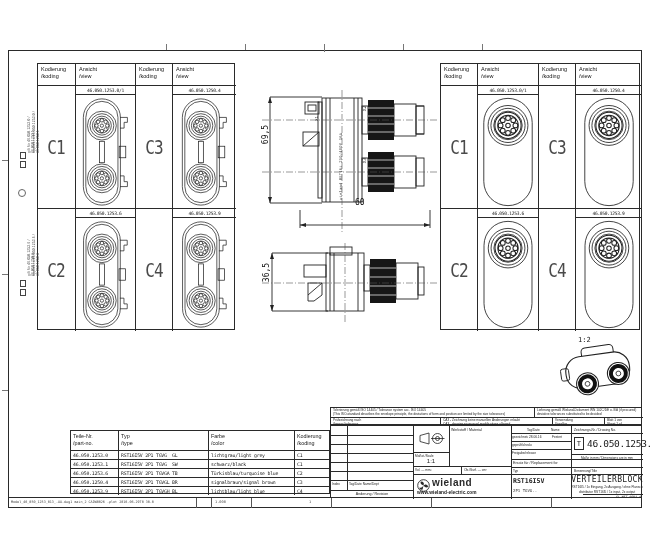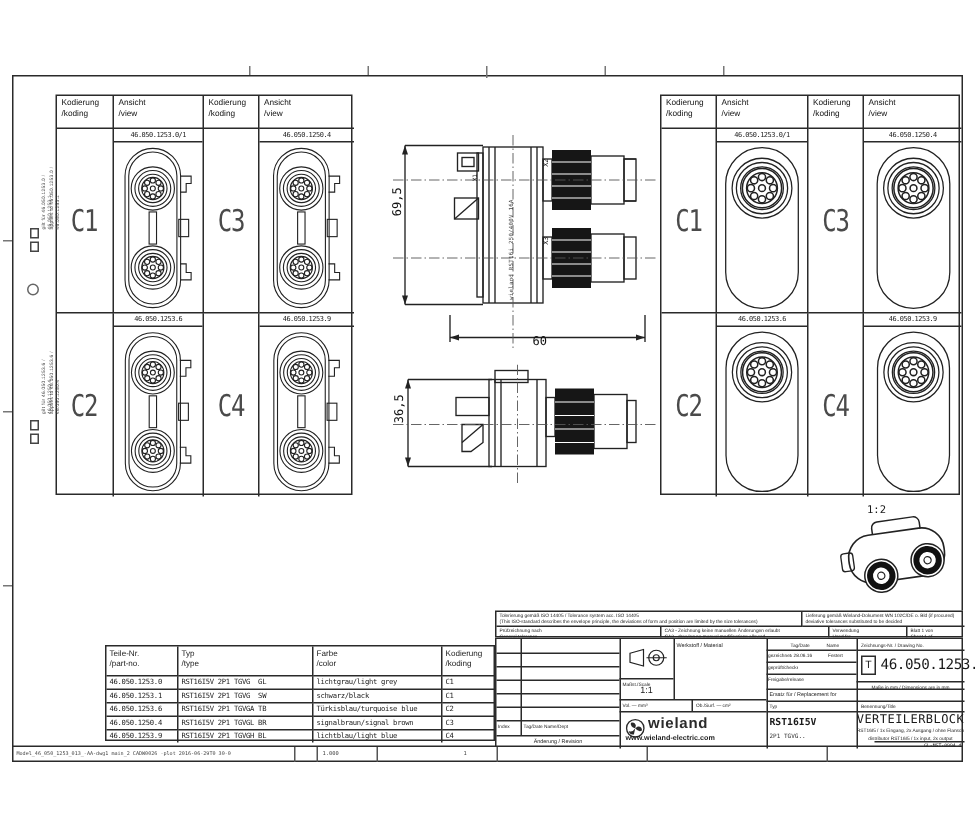--- a/index.html
+++ b/index.html
@@ -244,21 +244,21 @@
       <line x1="84" y1="2" x2="84" y2="146"></line>
     </g>
     <g fill="#222">
       <polygon points="12,9 10,15 14,15"></polygon>
         <polygon points="12,115 10,109 14,109"></polygon>
       <polygon points="42,137 48,135 48,139"></polygon>
         <polygon points="172,137 166,135 166,139"></polygon>
     </g>
   </svg>
   <span class="abs dim rot" style="left:250px;top:130px;width:30px;text-align:center">69,5</span>
-  <span class="abs dim" style="left:355px;top:223px">60</span>
+  <span class="abs dim" style="left:355px;top:198px">60</span>
   <span class="abs mono rot" style="left:362px;top:106px;font-size:4.5px">X2</span>
   <span class="abs mono rot" style="left:362px;top:158px;font-size:4.5px">X3</span>
   <span class="abs mono rot" style="left:314px;top:116px;font-size:4px">X1</span>
   <span class="abs vtext mono" style="left:338px;top:100px;height:100px;font-size:3.8px">wieland RST16i  250/400V 16A</span>
 
   <svg class="abs" style="left:258px;top:243px" width="186" height="92" viewBox="0 0 186 92">
     <g class="lines">
       <line x1="14" y1="10" x2="14" y2="68"></line>
       <line x1="14" y1="10" x2="70" y2="10"></line>
         <line x1="14" y1="68" x2="70" y2="68"></line>

